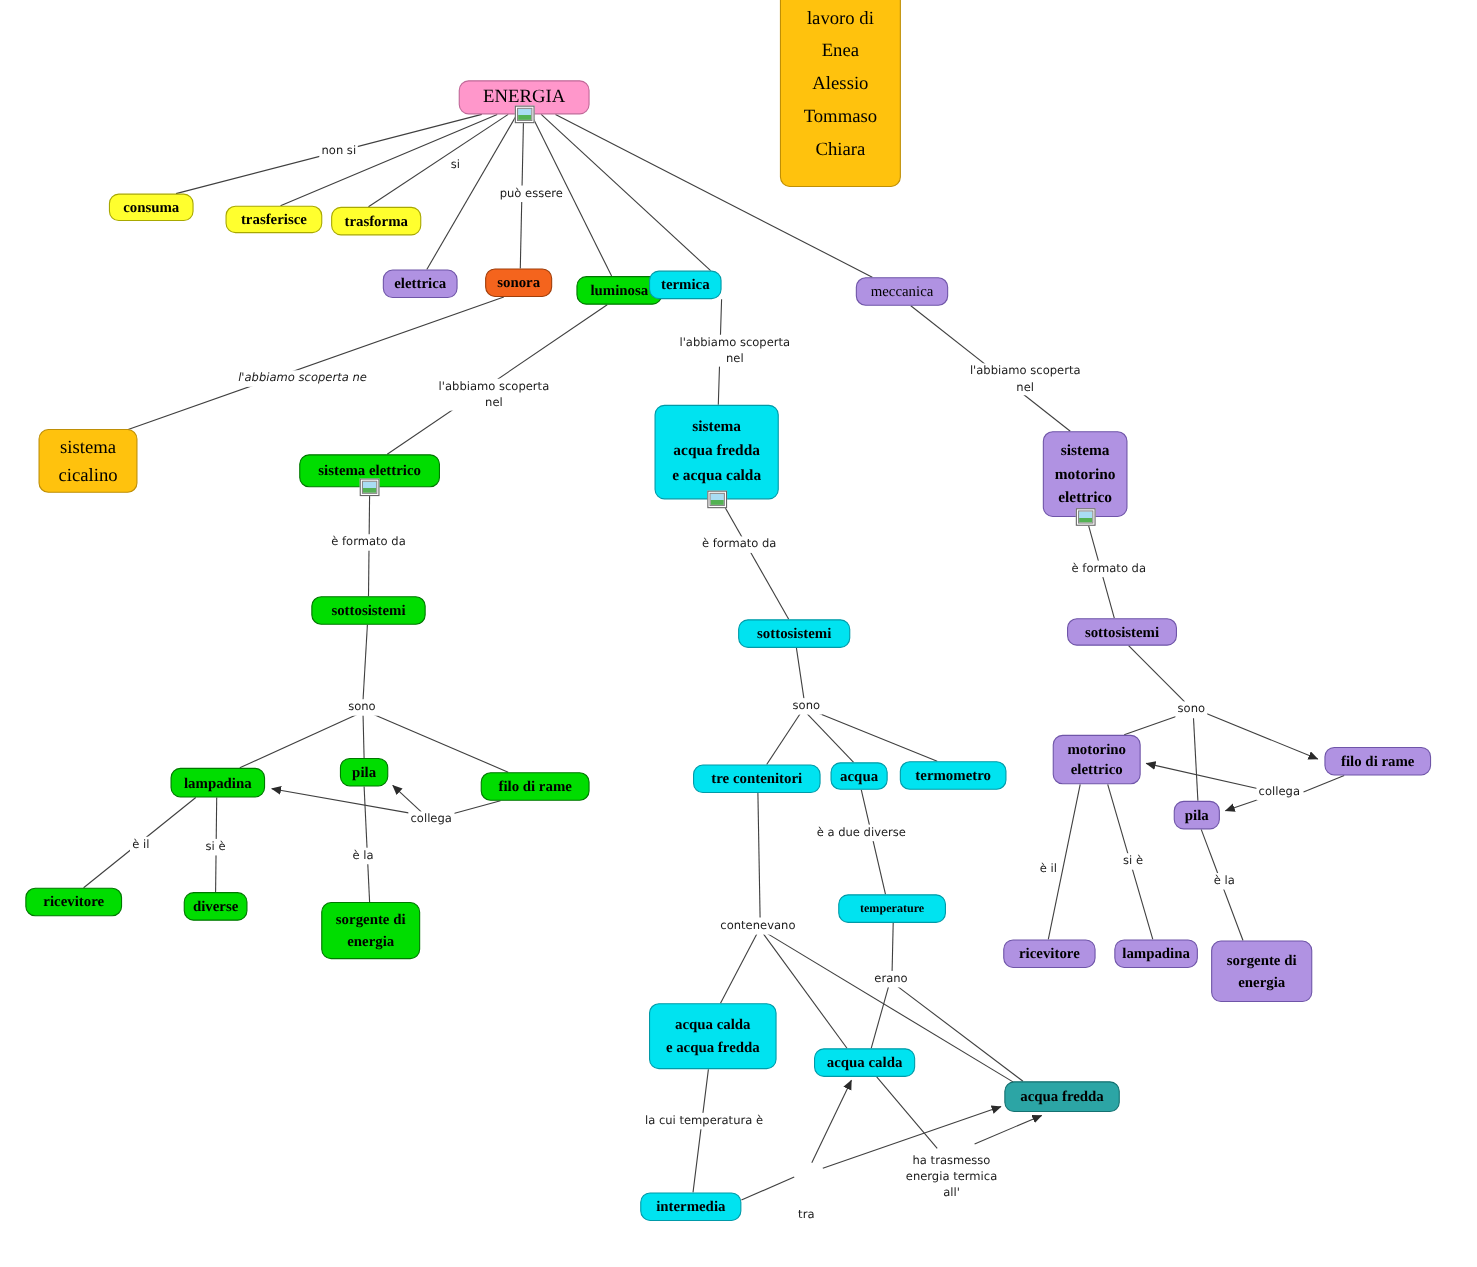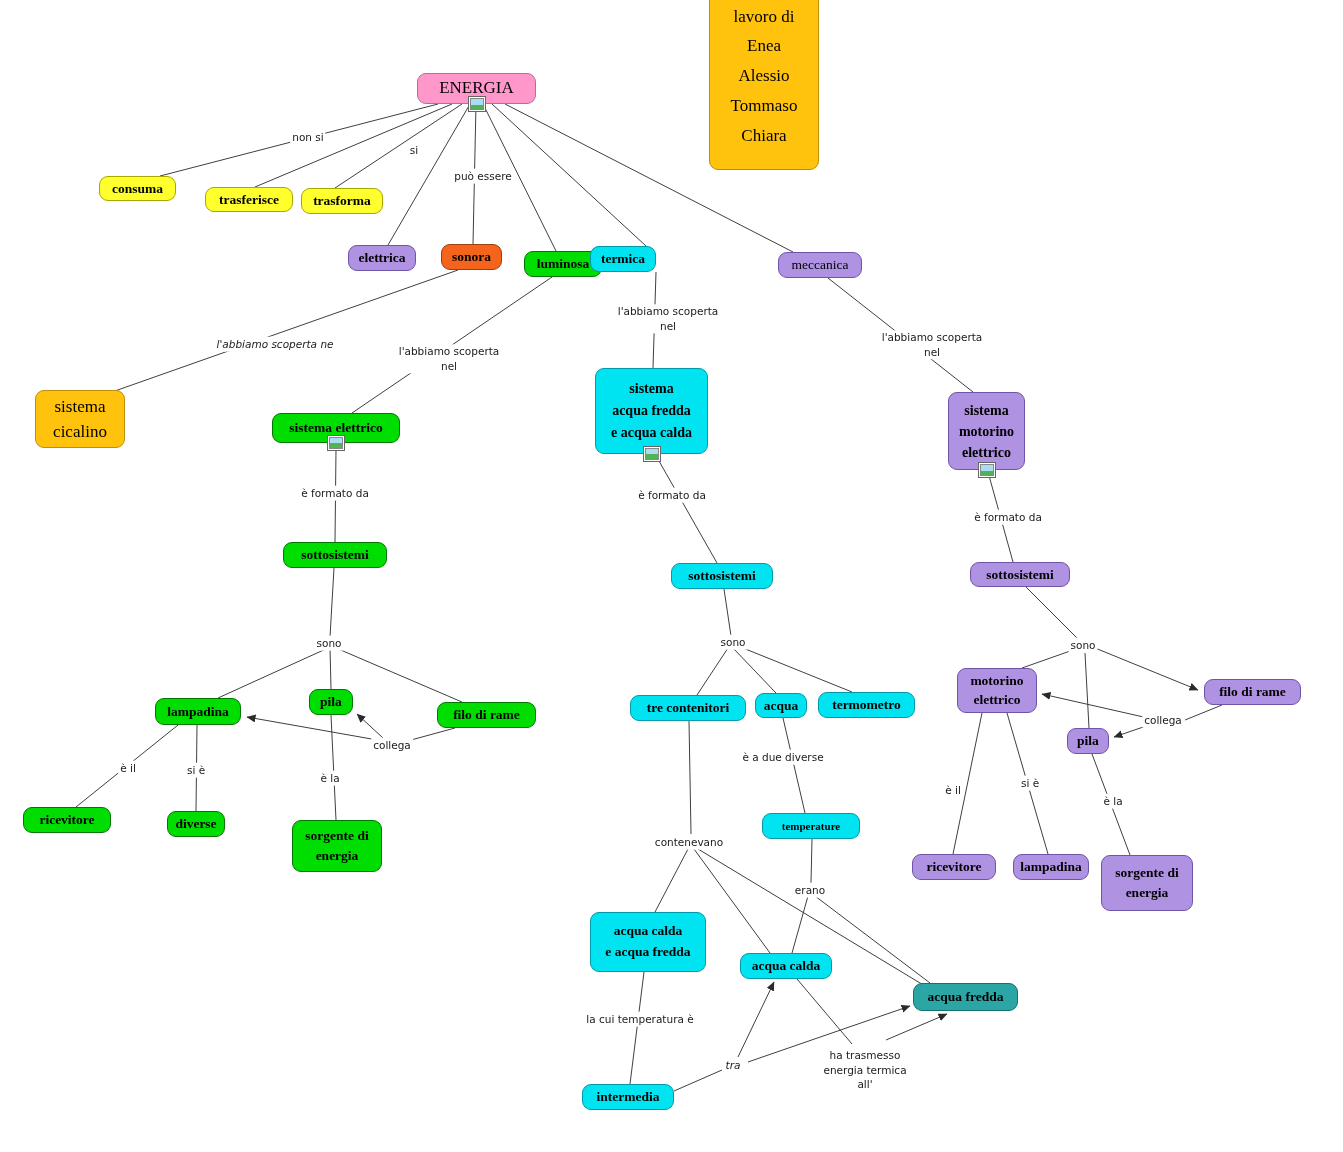--- a/index.html
+++ b/index.html
@@ -147,21 +147,21 @@
     <div class="edge-label" style="left: 733px; top: 642px;">sono</div>
     <div class="edge-label" style="left: 1083px; top: 645px;">sono</div>
     <div class="edge-label" style="left: 128px; top: 768px;">è il</div>
     <div class="edge-label" style="left: 196px; top: 770px;">si è</div>
     <div class="edge-label" style="left: 330px; top: 778px;">è la</div>
     <div class="edge-label" style="left: 392px; top: 745px;">collega</div>
     <div class="edge-label" style="left: 689px; top: 842px;">contenevano</div>
     <div class="edge-label" style="left: 783px; top: 757px;">è a due diverse</div>
     <div class="edge-label" style="left: 810px; top: 890px;">erano</div>
     <div class="edge-label" style="left: 640px; top: 1019px;">la cui temperatura è</div>
-    <div class="edge-label" style="left: 733px; top: 1065px; font-style: italic;">tra</div>
+    <div class="edge-label" style="left: 733px; top: 1105px;">tra</div>
     <div class="edge-label" style="left: 865px; top: 1070px;">ha trasmesso
 energia termica
 all'</div>
     <div class="edge-label" style="left: 953px; top: 790px;">è il</div>
     <div class="edge-label" style="left: 1030px; top: 783px;">si è</div>
     <div class="edge-label" style="left: 1113px; top: 801px;">è la</div>
     <div class="edge-label" style="left: 1163px; top: 720px;">collega</div>
     <div class="node" style="left: 709px; top: -18px; width: 110px; height: 188px; background: rgb(255, 194, 13); border-color: rgb(191, 143, 6); font-size: 17px; font-weight: normal; line-height: 1.75;">lavoro di
 Enea
 Alessio

